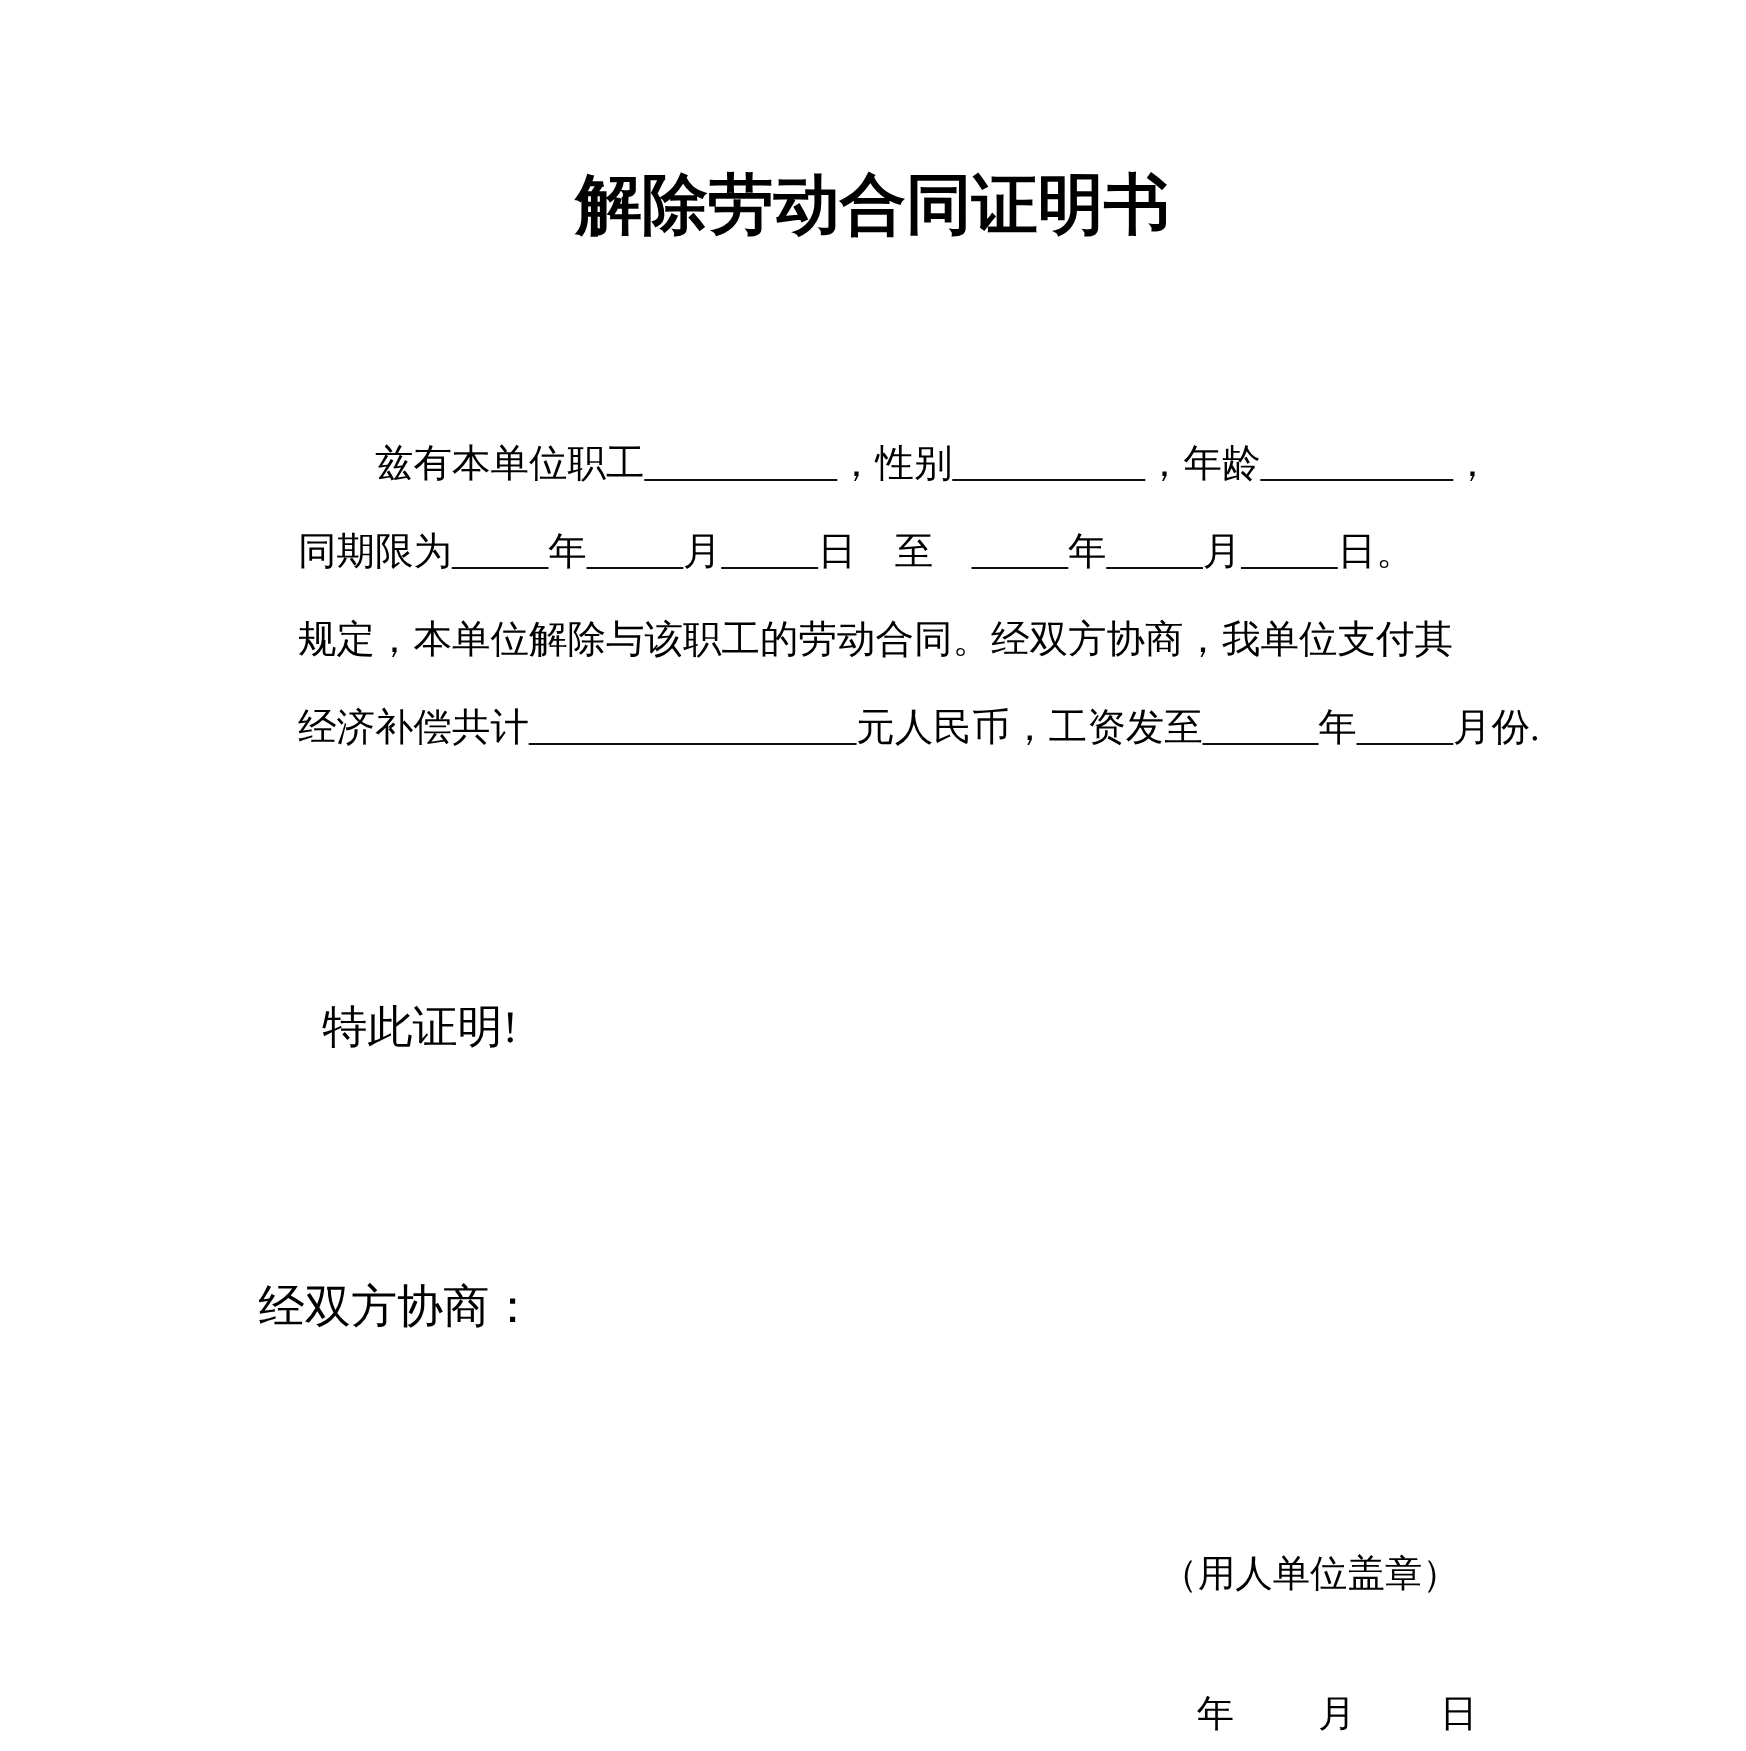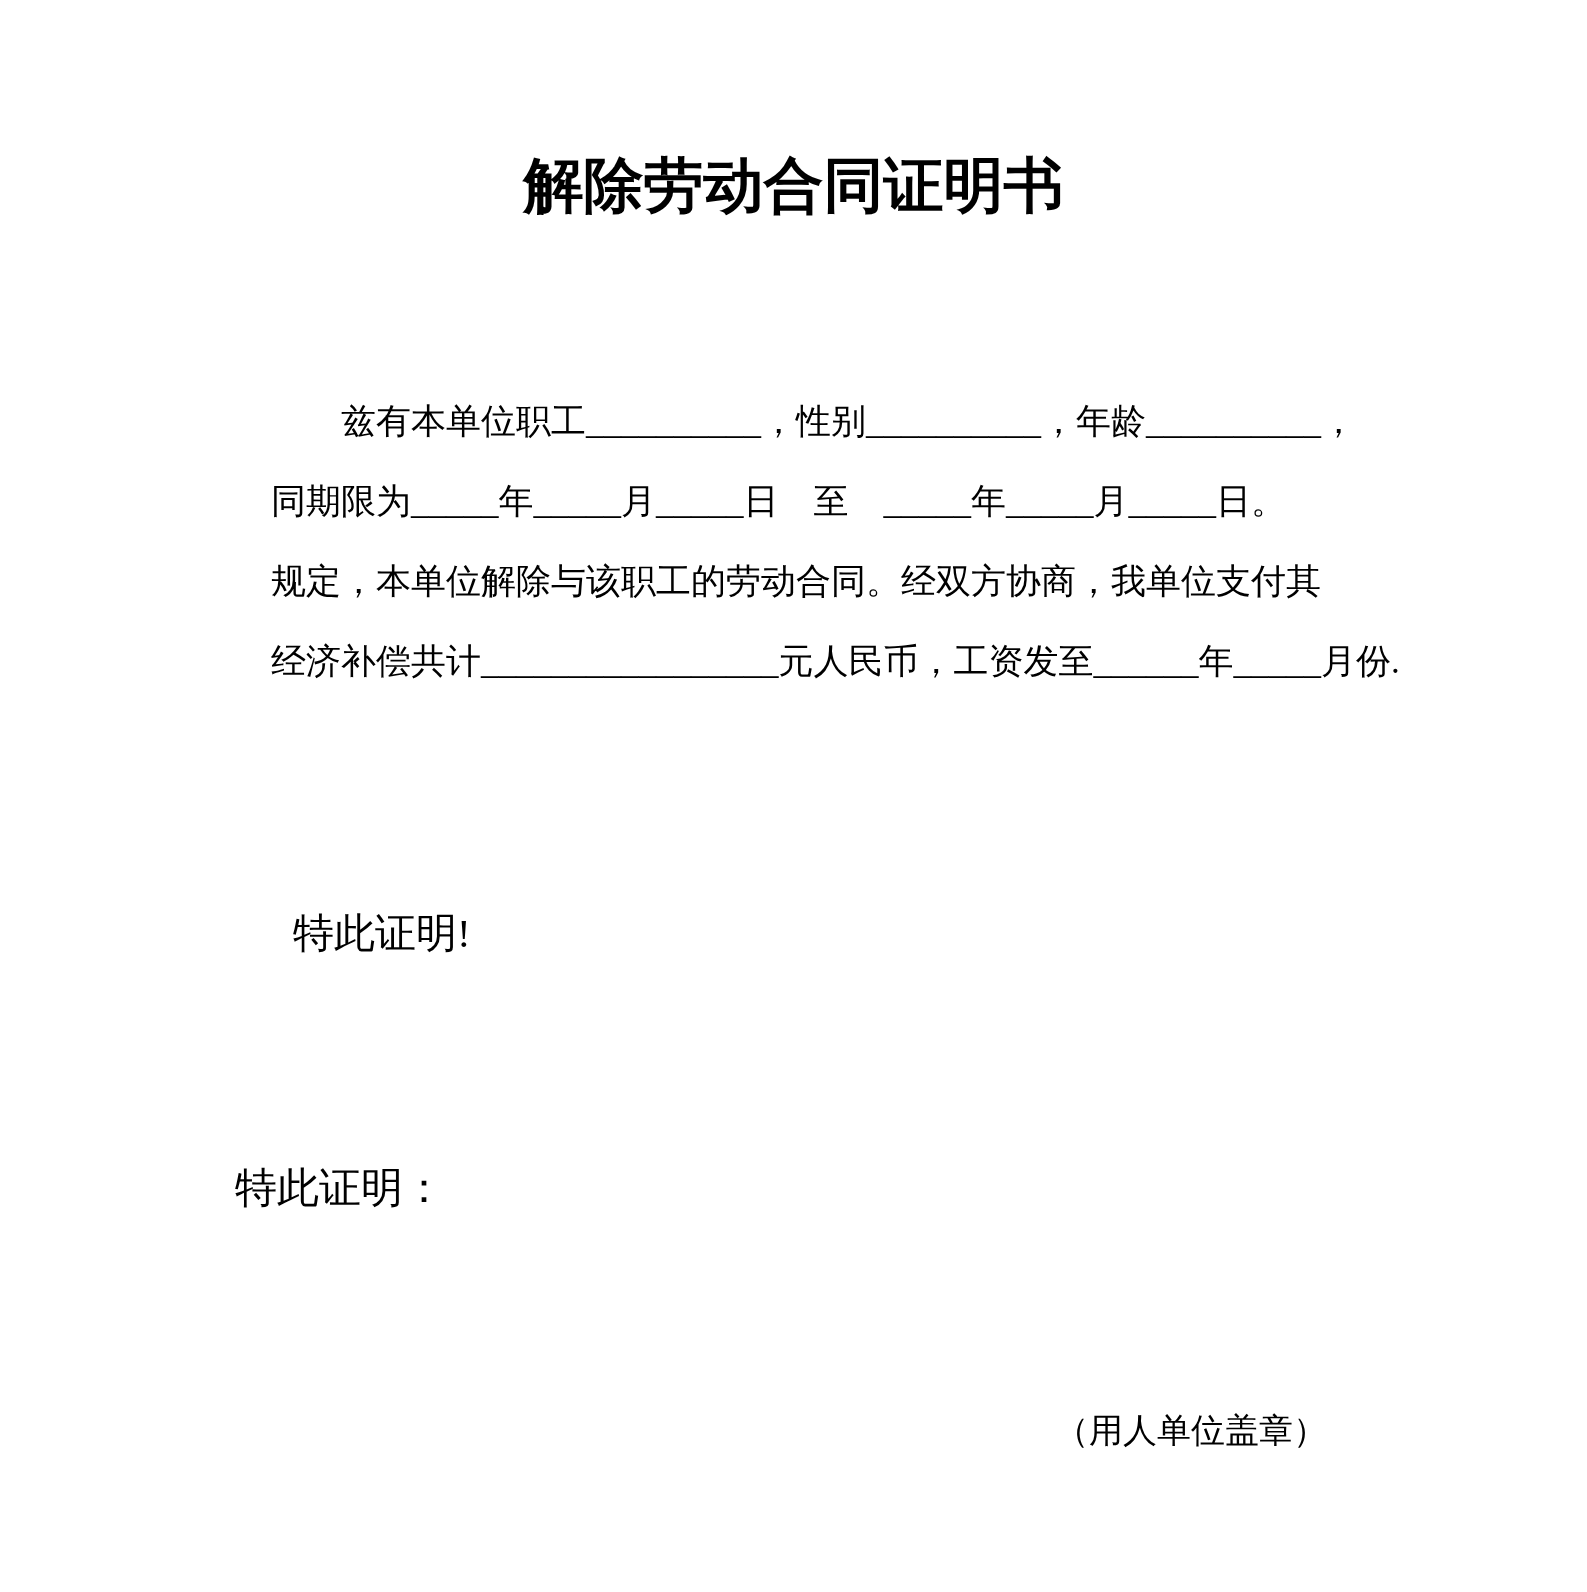--- a/index.html
+++ b/index.html
@@ -80,18 +80,19 @@
 
   <div class="doc-body">
     <div class="doc-line">　　兹有本单位职工__________，性别__________，年龄__________，</div>
     <div class="doc-line">同期限为_____年_____月_____日　至　_____年_____月_____日。</div>
     <div class="doc-line">规定，本单位解除与该职工的劳动合同。经双方协商，我单位支付其</div>
     <div class="doc-line">经济补偿共计_________________元人民币，工资发至______年_____月份.</div>
   </div>
 
   <div class="closing">特此证明!</div>
 
-  <div class="signature">特此证明：</div>
+  <div class="signature">经双方协商：</div>
 
   <div class="seal">（用人单位盖章）</div>
 
+  <div class="dateline">年 月 日</div>
 
 </div>
 
 </body></html>

